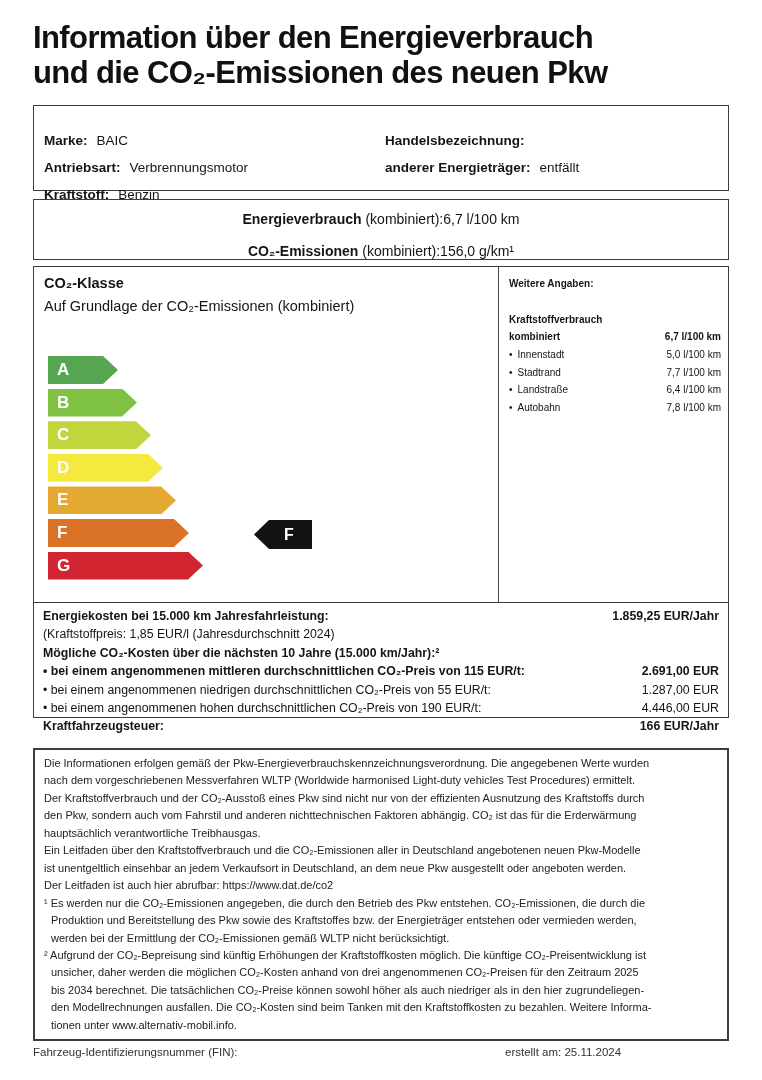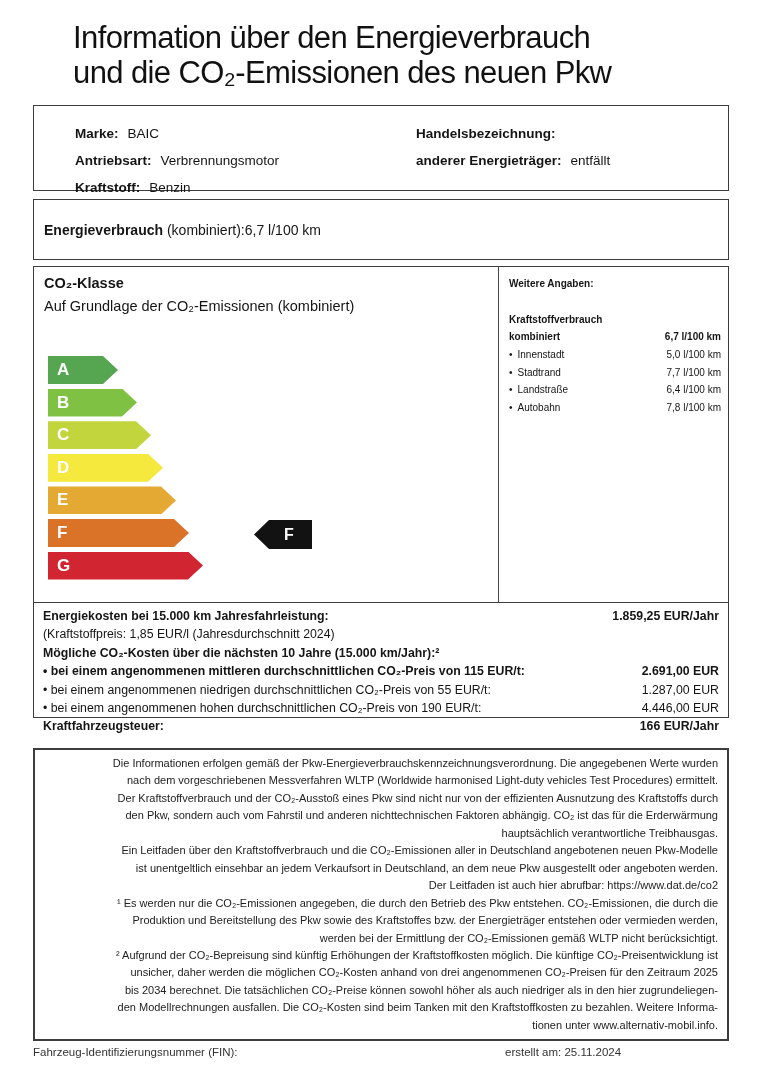--- a/index.html
+++ b/index.html
@@ -2,33 +2,33 @@
 <html lang="de"><head>
 <meta charset="utf-8">
 <style>
   html,body{margin:0;padding:0;background:#fff;}
   .page{position:relative;width:762px;height:1080px;background:#ffffff;
         font-family:"Liberation Sans","DejaVu Sans",sans-serif;color:#151515;overflow:hidden;}
   .b{font-weight:bold;}
   .box{position:absolute;left:33px;width:696px;border:1.5px solid #3d3d3d;box-sizing:border-box;background:#fff;}
 
   
-  .title{position:absolute;left:33px;top:20px;font-size:31px;line-height:35px;font-weight:normal;
-         letter-spacing:-0.6px;color:#111;margin-left:40px;}
+  .title{position:absolute;left:33px;top:20px;font-size:31px;line-height:35px;font-weight:bold;
+         letter-spacing:-0.6px;color:#111;}
 
   
   .vehicle{top:105px;height:86px;font-size:13.5px;}
-  .vehicle .col{position:absolute;top:14px;line-height:27px;white-space:nowrap;margin-left:31px;}
+  .vehicle .col{position:absolute;top:21px;line-height:27px;white-space:nowrap;}
   .vehicle .col-l{left:10px;}
   .vehicle .col-r{left:351px;}
   .vehicle .val{margin-left:9px;font-weight:normal;}
 
   
   .consumption{top:199px;height:61px;font-size:14px;}
-  .cons-row{display:flex;justify-content:flex-start;padding:0 10px;line-height:26px;margin-top:17px;}
+  .cons-row{display:flex;justify-content:center;padding:0 10px;line-height:26px;margin-top:6px;}
 
   
   .classbox{top:266px;height:405px;}
   .c-title{position:absolute;left:10px;top:8px;font-size:14.5px;font-weight:bold;}
   .c-sub{position:absolute;left:10px;top:31px;font-size:14.5px;}
   .arrows{position:absolute;left:14px;top:89px;display:flex;flex-direction:column;gap:4.6px;}
   .arrow{height:28px;clip-path:polygon(0 0,calc(100% - 15px) 0,100% 50%,calc(100% - 15px) 100%,0 100%);
          display:flex;align-items:center;}
   .arrow .ltr{margin-left:9px;font-size:17px;font-weight:bold;color:#ffffff;}
   .indicator{position:absolute;left:220px;top:253px;width:58px;height:29px;
@@ -43,21 +43,21 @@
   .d-row .lab{white-space:nowrap;}
   .d-bullet{margin-right:5px;}
 
   
   .costs{top:602px;height:116px;font-size:12.3px;}
   .cost-row{display:flex;justify-content:space-between;padding:0 9px;line-height:18.4px;}
   .cost-row:first-child{margin-top:4px;}
 
   
   .legal{top:748px;height:293px;border-width:2px;font-size:11px;line-height:17.45px;
-         padding:5px 9px;color:#222;text-align:right;}
+         padding:5px 9px;color:#222;}
   .legal .indent{padding-left:7px;}
 
   
   .footer{position:absolute;top:1046px;left:33px;right:33px;font-size:11.5px;color:#333;}
   .footer .created{position:absolute;left:472px;top:0;}
 </style>
 </head>
 <body>
 
 <div class="page">

